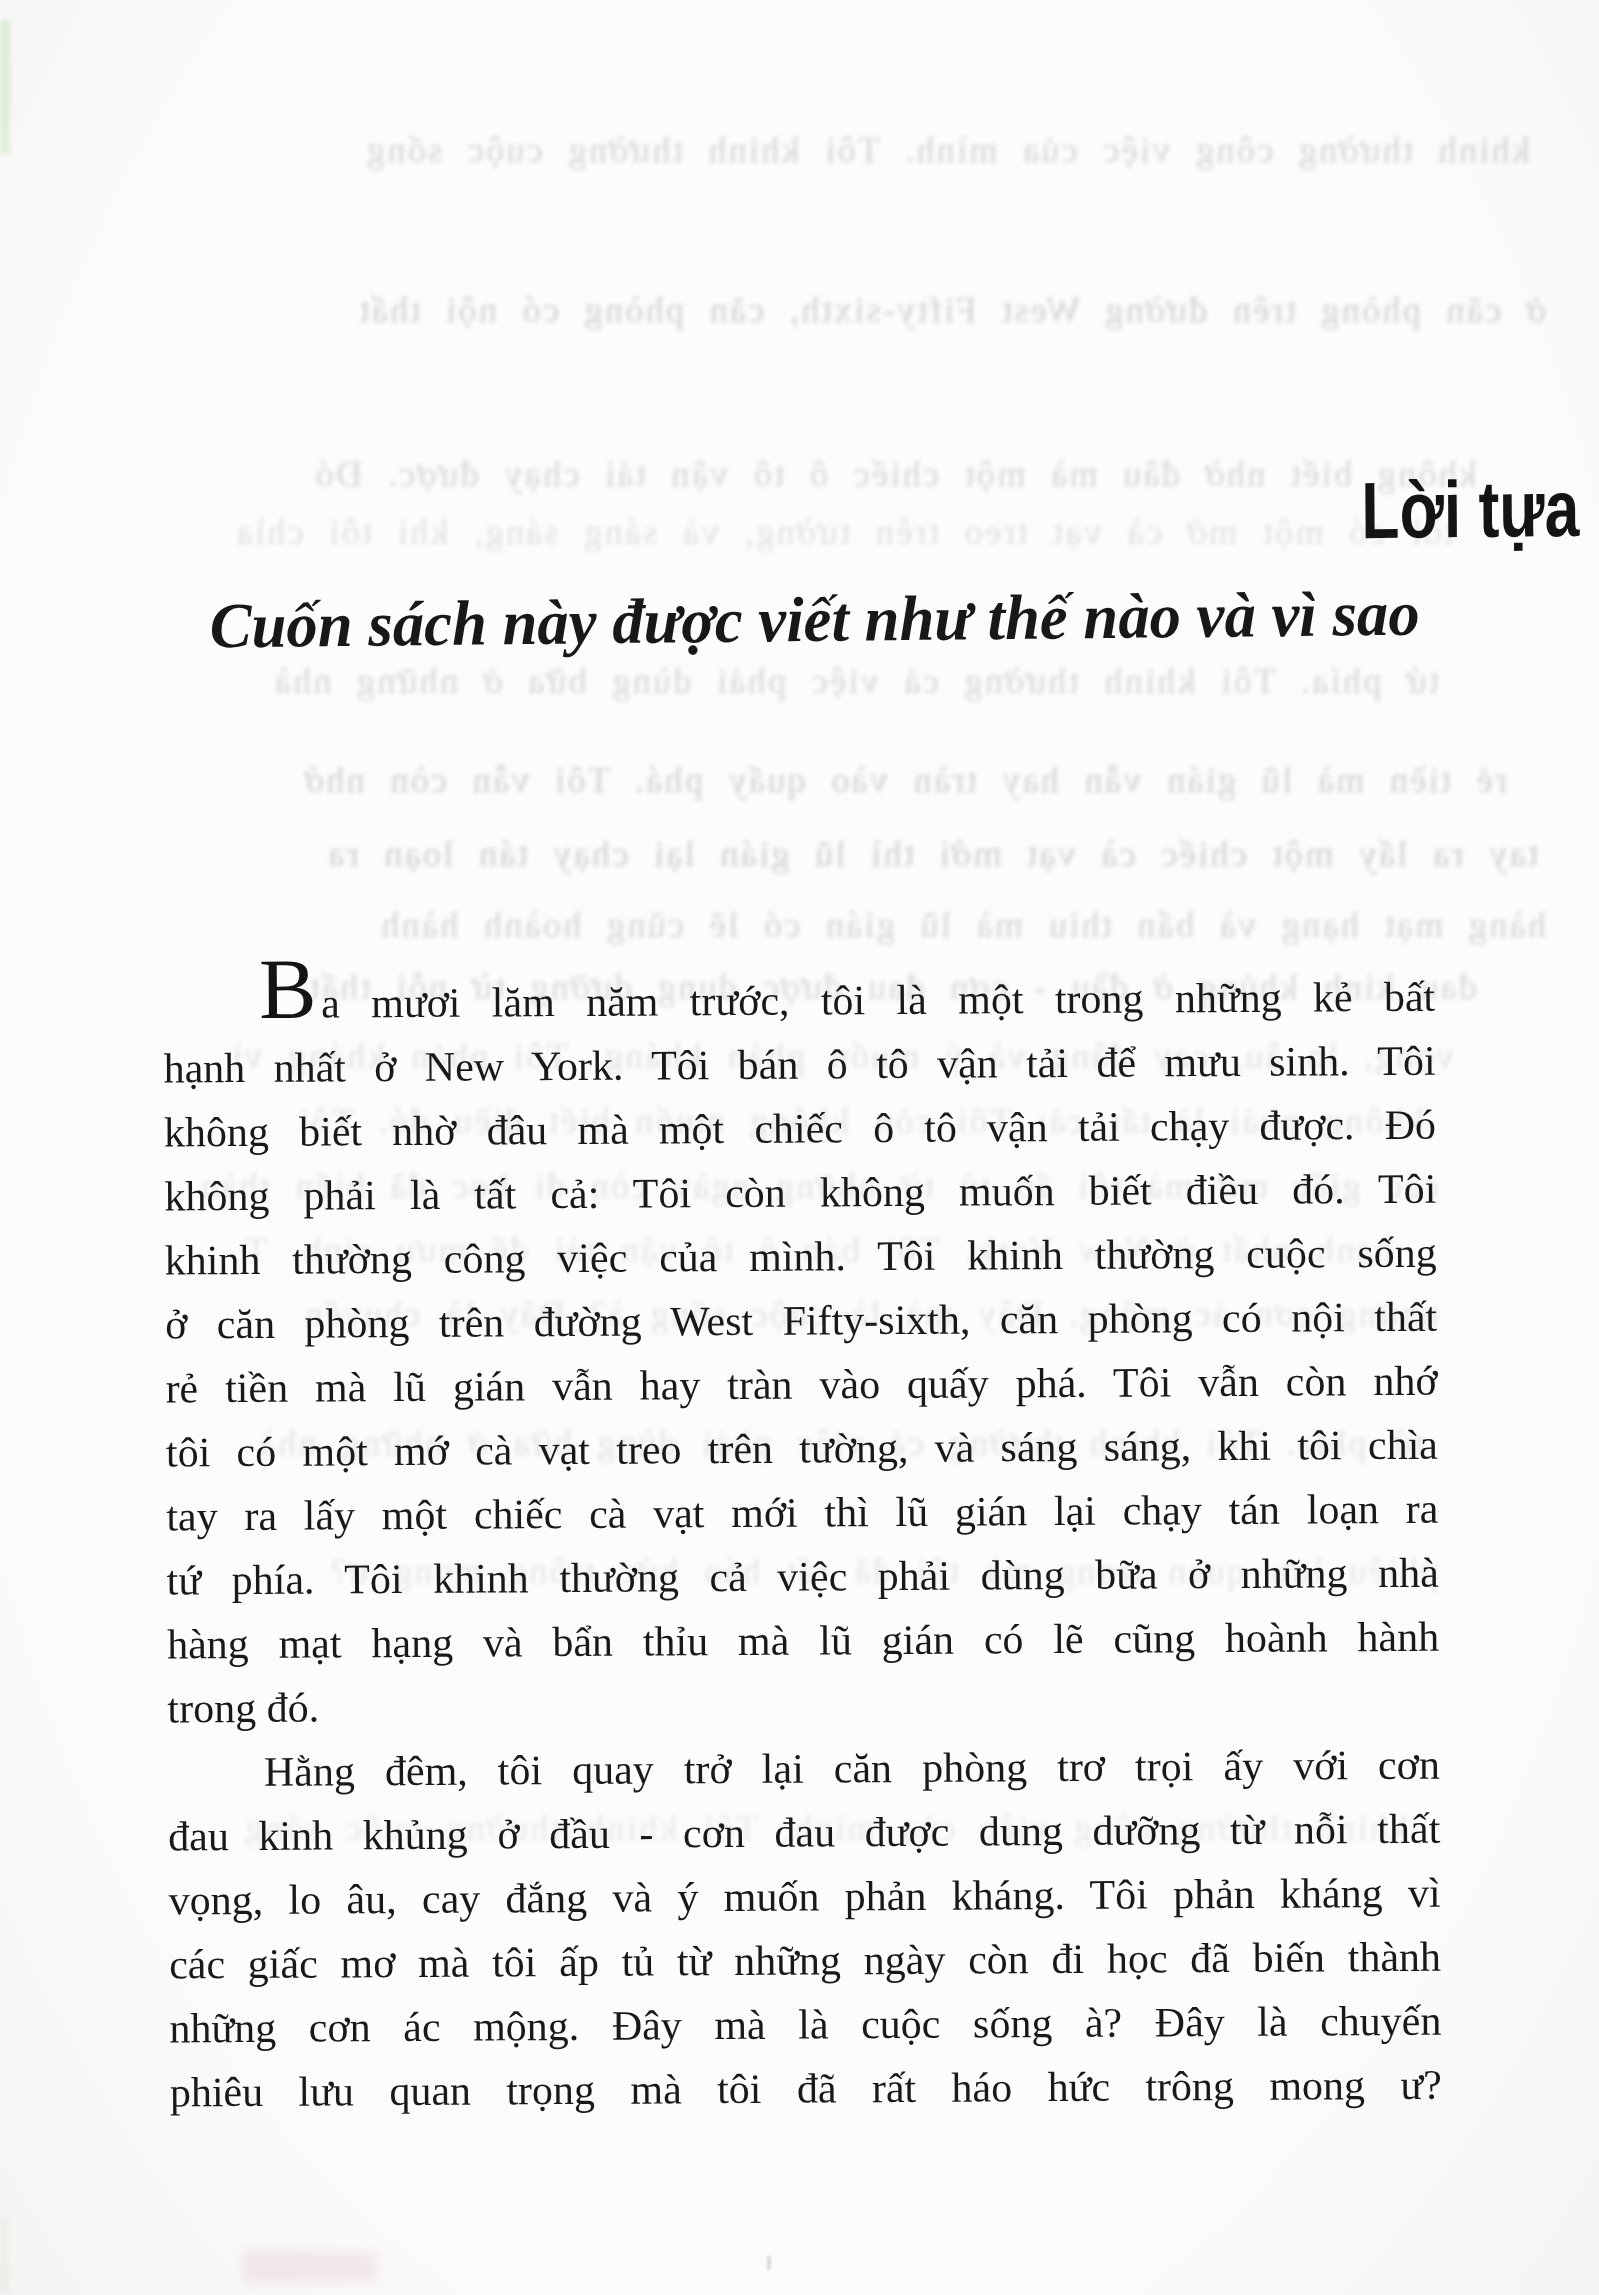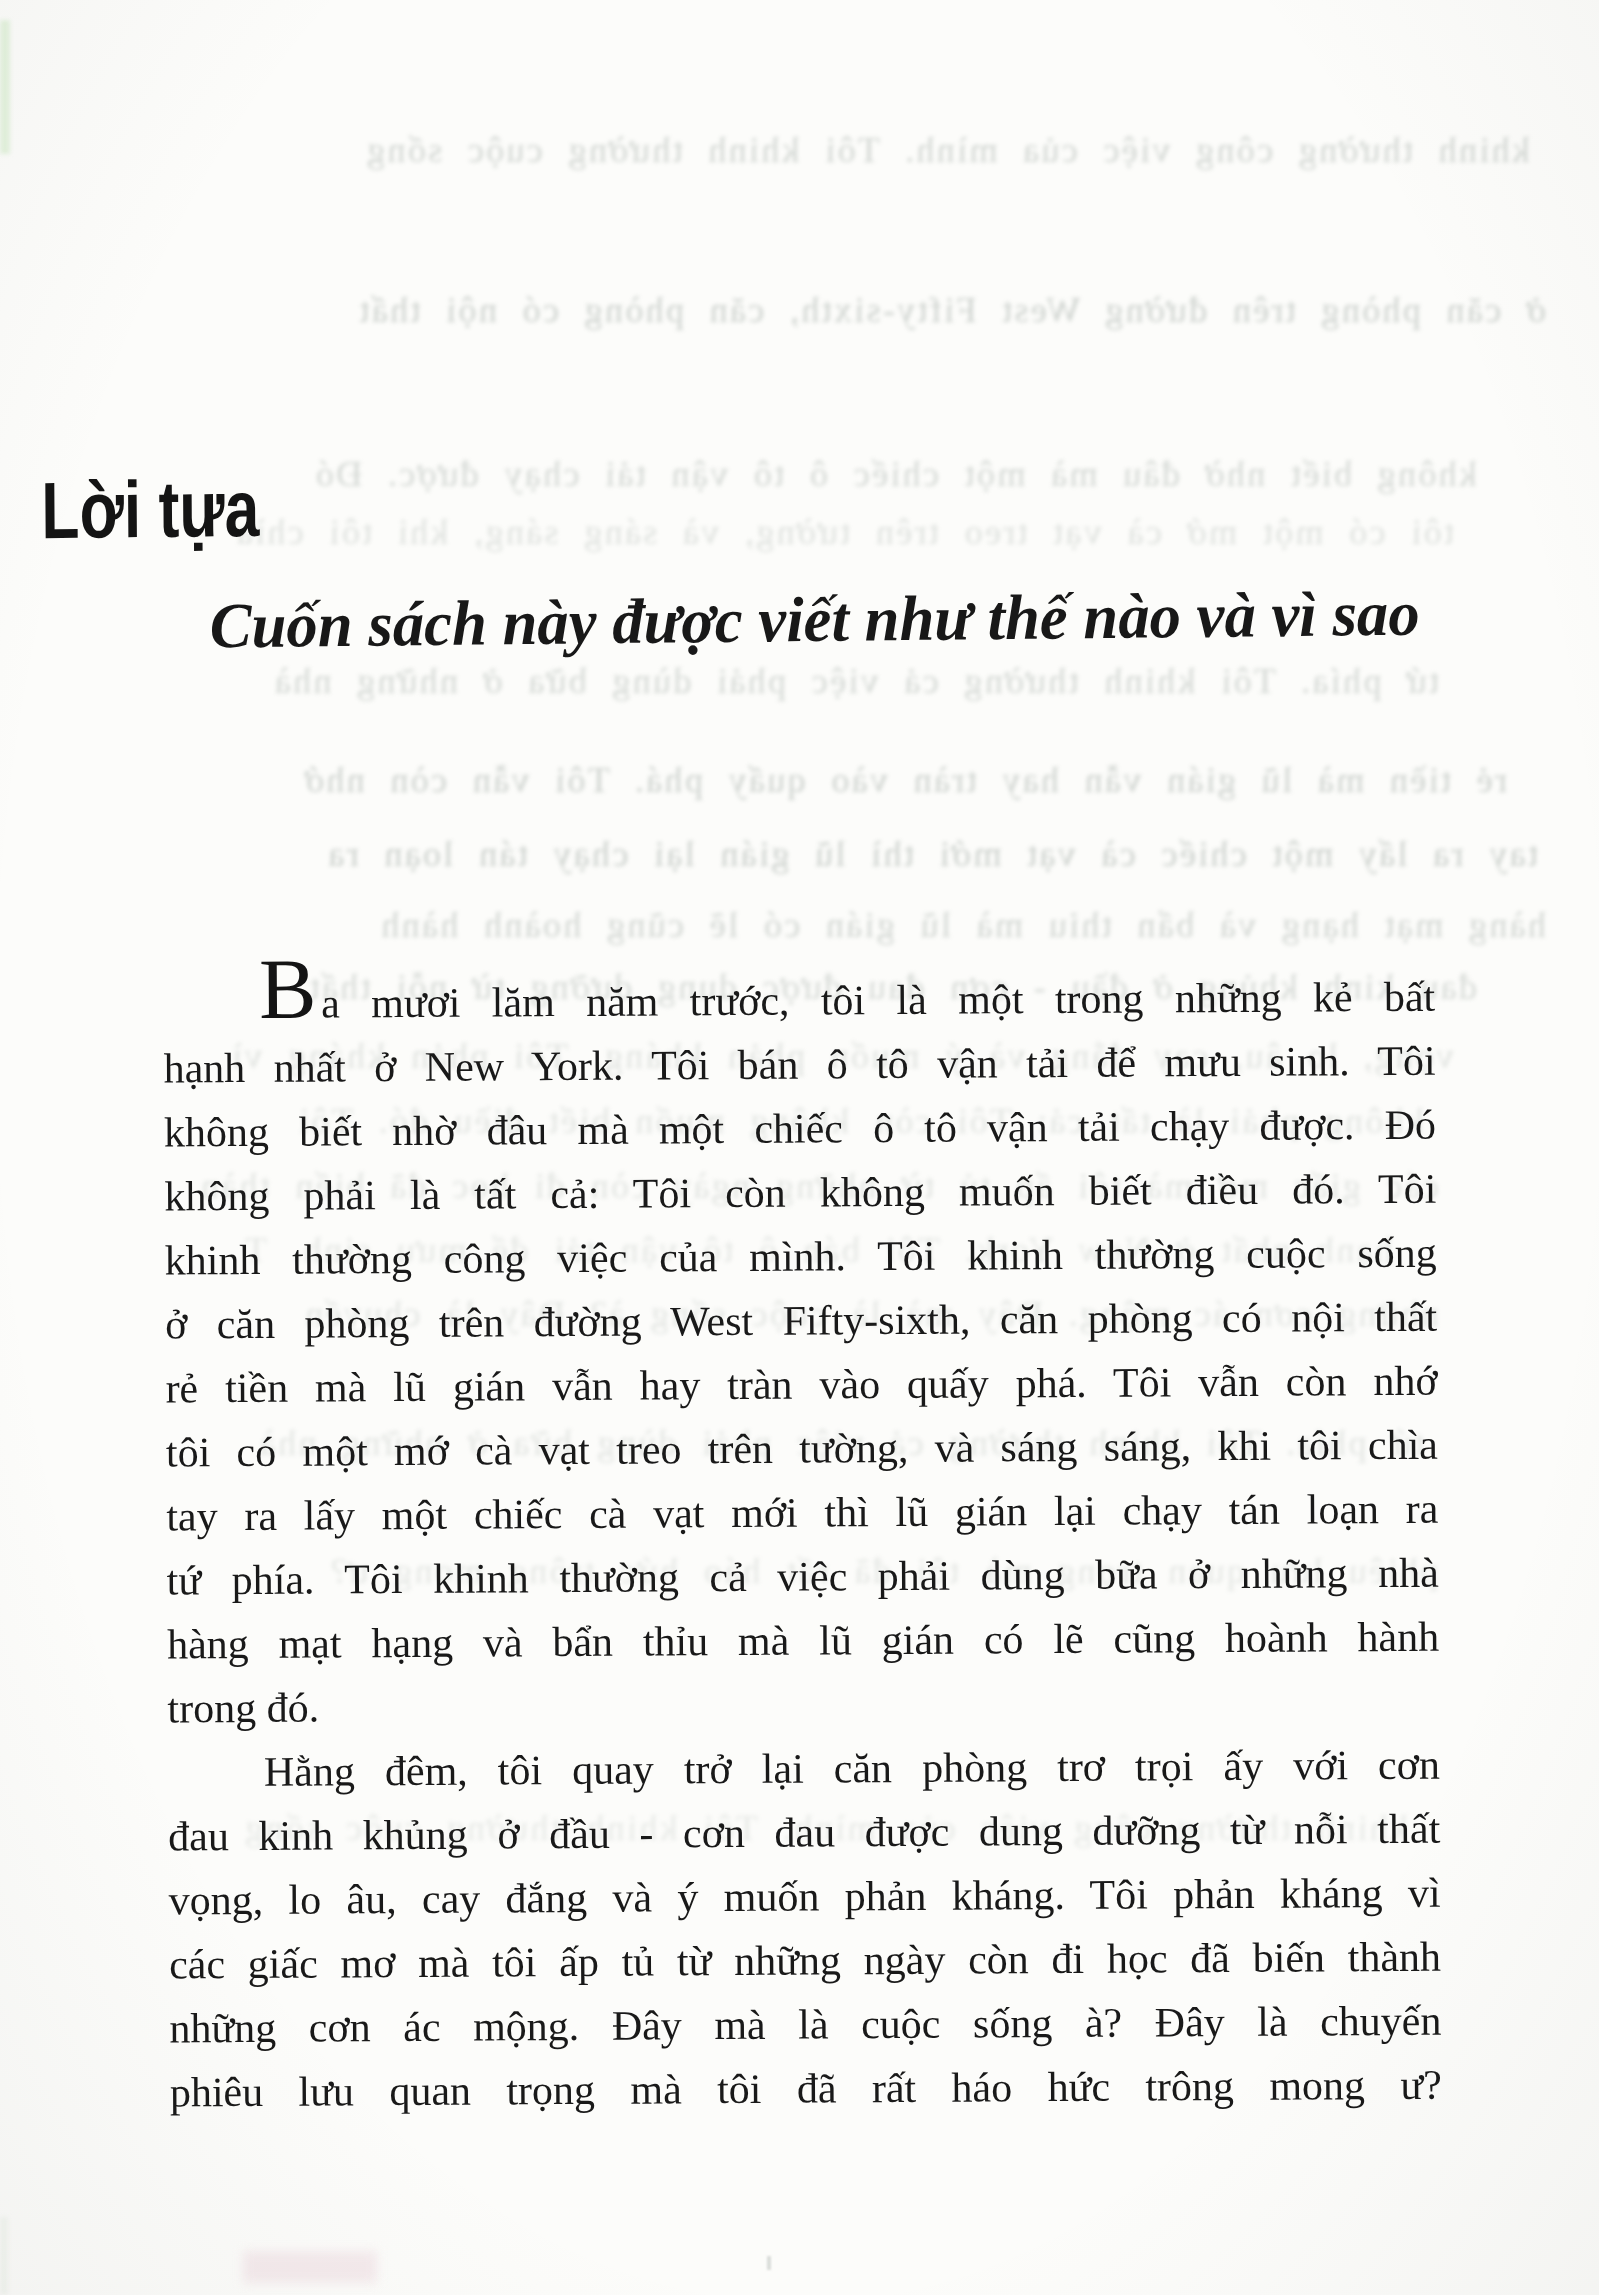--- a/index.html
+++ b/index.html
@@ -18,21 +18,21 @@
 
   
   .ghost{
     position:absolute;height:43px;overflow:hidden;white-space:nowrap;
     font-size:36px;line-height:43px;letter-spacing:2.3px;word-spacing:12.2px;
     color:#8f9a93;transform:scaleX(-1);filter:blur(2px);
     pointer-events:none;z-index:1;
   }
 
   
-  .title-wrap{position:absolute;top:468px;left:0;width:1599px;text-align:left;z-index:3;}
+  .title-wrap{position:absolute;top:468px;left:0;width:1599px;text-align:right;z-index:3;}
   .title-inner{
     display:inline-block;
     font-family:"Liberation Sans",sans-serif;font-weight:700;
     font-size:80px;line-height:1.05;color:#141414;letter-spacing:0px;
     transform:translateX(10.7px) scaleX(0.78) rotate(-0.5deg);
   }
   .subtitle-wrap{position:absolute;top:583px;left:0;width:1599px;text-align:center;z-index:3;}
   .subtitle-inner{
     display:inline-block;
     font-family:"Liberation Serif",serif;font-style:italic;font-weight:700;

